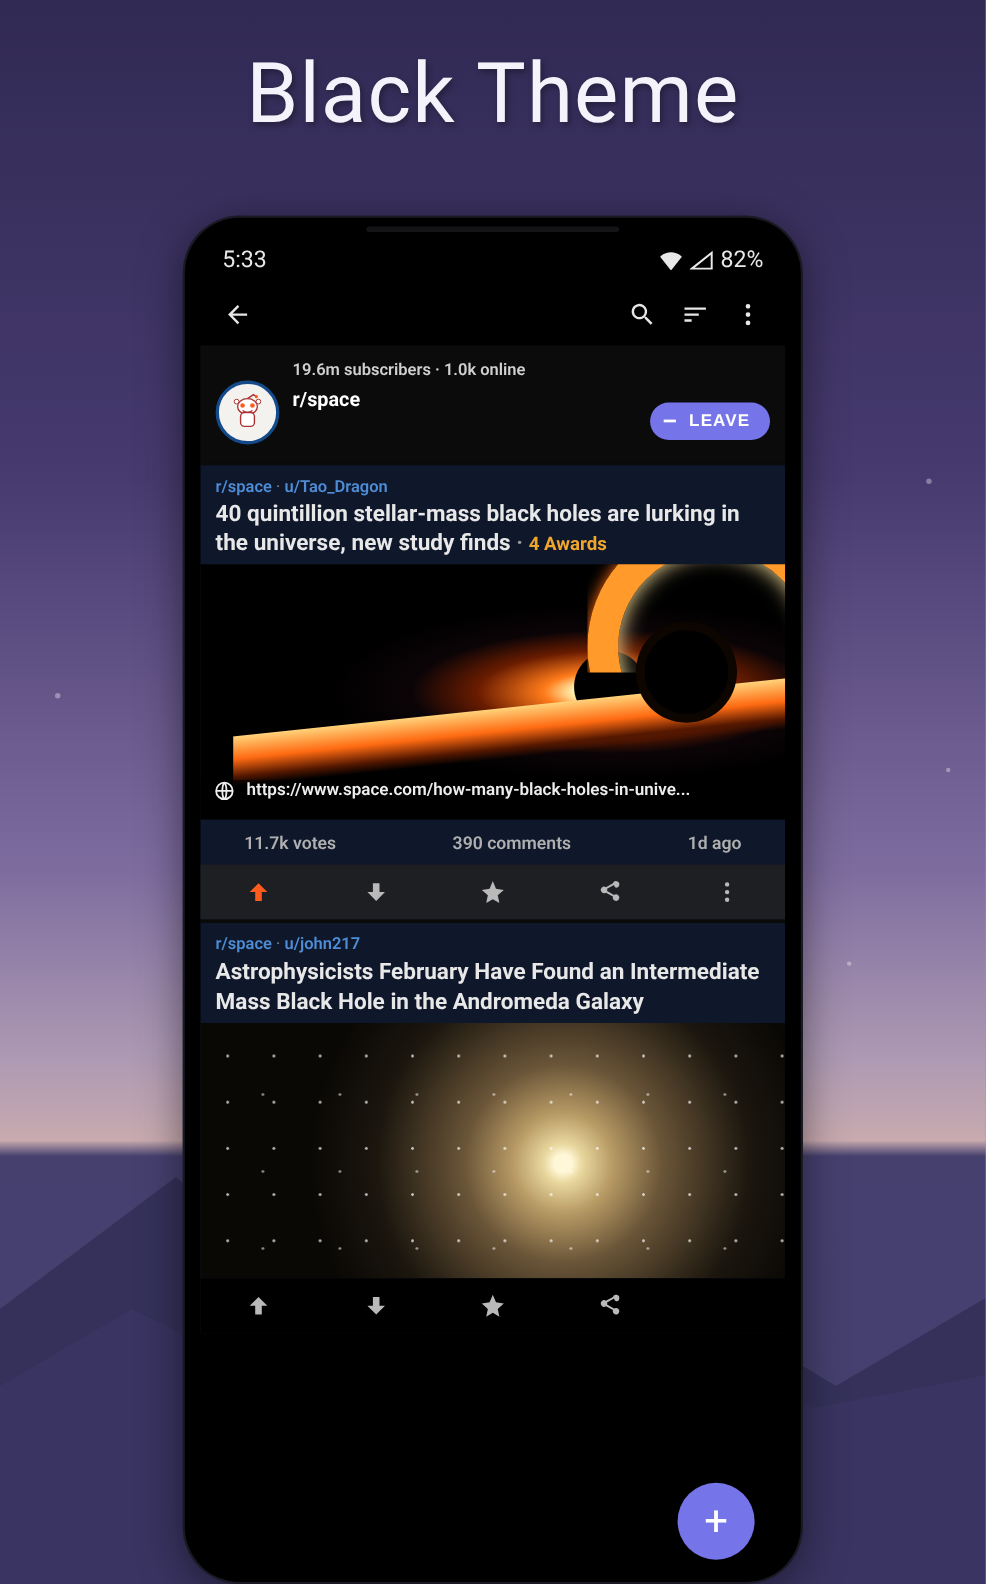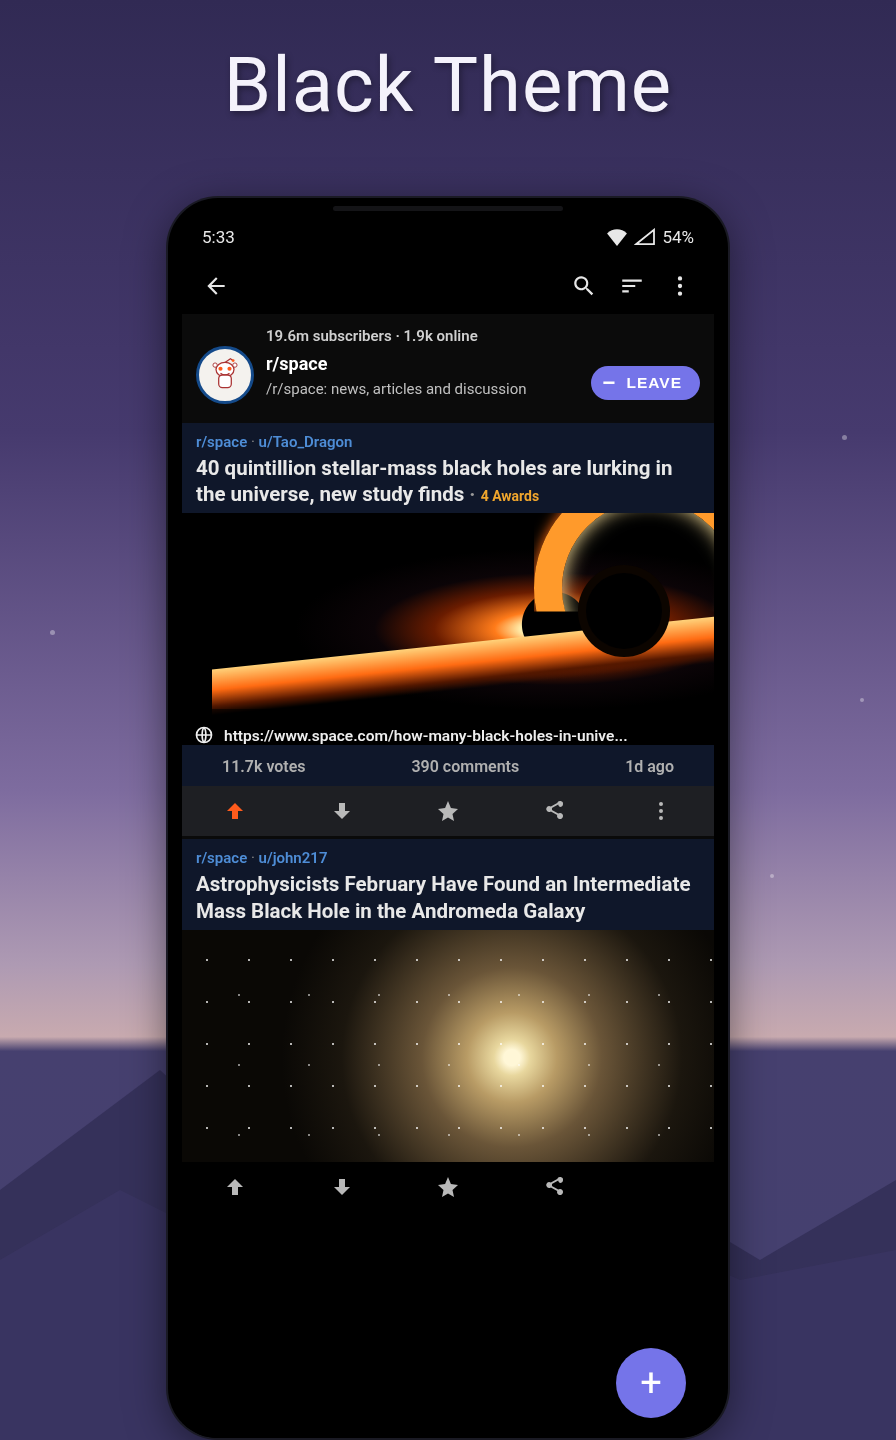--- a/index.html
+++ b/index.html
@@ -39,21 +39,21 @@
     width:230px; height:5px; background:#141417; border-radius:3px; }
 
   .screen {
     position:absolute; top:18px; left:14px; right:14px; bottom:0;
     background:#000; border-radius:36px 36px 0 0; overflow:hidden;
     display:flex; flex-direction:column;
   }
 
   .statusbar {
     height:42px; display:flex; align-items:center; justify-content:space-between;
-    padding:0 20px; color:#e8e8e8; font-size:17px;
+    padding:0 20px; color:#e8e8e8; font-size:21px;
   }
   .sb-right { display:flex; align-items:center; gap:6px; }
   .sb-right svg { display:block; }
 
   .appbar {
     height:56px; display:flex; align-items:center; padding:0 12px;
     gap:4px;
   }
   .appbar .spacer { flex:1; }
   .iconbtn {
@@ -83,27 +83,27 @@
   .leave-btn .minus { font-size:22px; font-weight:700; line-height:0; }
 
   .feed { flex:1; overflow:hidden; }
 
   .post { background:#0f172a; border-top:3px solid #0a0a0a; padding:10px 0 0; }
   .post-meta { padding:0 14px 4px; font-size:15px; }
   .post-meta .sub { color:#4e8dd6; font-weight:600; }
   .post-meta .dot { color:#888; }
   .post-meta .user { color:#4e8dd6; font-weight:600;}
   .post-title { padding:0 14px 6px; color:#e8e8e8; font-size:20.5px; font-weight:700; line-height:1.28; }
-  .awards { color:#f0a62d; font-weight:700; font-size:14px;margin-top:38px; }
+  .awards { color:#f0a62d; font-weight:700; font-size:17px;margin-top:38px; }
 
   .thumb { position:relative; width:100%; height:232px; background:#0d0d12; overflow:hidden; }
   .thumb2 { height:232px; }
   .linkbar {
     position:absolute; bottom:0; left:0; right:0; height:36px;
-    background:rgba(0,0,0,0.55); display:flex; align-items:flex-end; gap:10px;
+    background:rgba(0,0,0,0.55); display:flex; align-items:flex-start; gap:10px;
     padding:0 12px; color:#eee; font-size:15.5px; font-weight:600;
     white-space:nowrap; overflow:hidden; text-overflow:ellipsis;
   }
 
   .post-stats {
     display:flex; justify-content:space-between; padding:12px 40px 10px;
     color:#b0b0b0; font-size:16px; font-weight:600;text-align:center;
   }
 
   .actionbar {
@@ -177,21 +177,21 @@
 
     <div class="statusbar">
       <span>5:33</span>
       <div class="sb-right">
         <svg width="22" height="18" viewBox="0 0 24 20">
             <path fill="#e8e8e8" d="M12 20L1 6c6-6 16-6 22 0L12 20z"></path>
           </svg>
         <svg width="22" height="18" viewBox="0 0 24 20">
             <path fill="none" stroke="#e8e8e8" stroke-width="2" d="M2 18L22 2v16z"></path>
           </svg>
-        <span>54%</span>
+        <span>82%</span>
       </div>
     </div>
 
     <div class="appbar">
       <div class="iconbtn">
         <svg width="26" height="26" viewBox="0 0 24 24">
             <path fill="#e6e6e6" d="M20 11H7.8l5.6-5.6L12 4l-8 8 8 8 1.4-1.4L7.8 13H20z"></path>
           </svg>
       </div>
       <div class="spacer"></div>
@@ -220,23 +220,22 @@
             <circle cx="25" cy="13" r="2.3" fill="#ff5b1c"></circle>
           <path d="M15 18q5 4 10 0" stroke="#a33" stroke-width="1.4" fill="none"></path>
           <circle cx="9" cy="9" r="2.4" fill="#fff" stroke="#a33"></circle>
             <circle cx="31" cy="9" r="2.4" fill="#fff" stroke="#a33"></circle>
           <path d="M20 6l6-4 3 2" stroke="#a33" stroke-width="1.4" fill="none"></path>
             <circle cx="29" cy="4" r="1.6" fill="#ff5b1c"></circle>
           <rect x="13" y="20" width="14" height="14" rx="4" fill="#fff" stroke="#a33" stroke-width="1.4"></rect>
         </svg>
       </div>
       <div class="sub-text">
-        <div class="sub-meta-line">19.6m subscribers · 1.9k online</div>
+        <div class="sub-meta-line">19.6m subscribers · 1.0k online</div>
         <div class="sub-name">r/space</div>
-        <div class="sub-desc">/r/space: news, articles and discussion</div>
       </div>
       <button class="leave-btn">
         <span class="minus">−</span>
         <span>LEAVE</span>
       </button>
     </div>
 
     <div class="feed">
 
       <div class="post">

